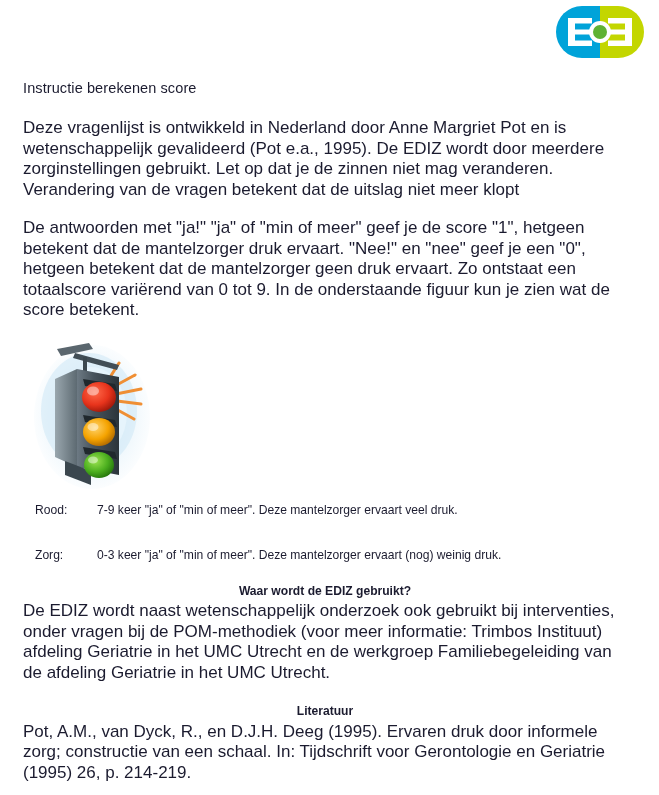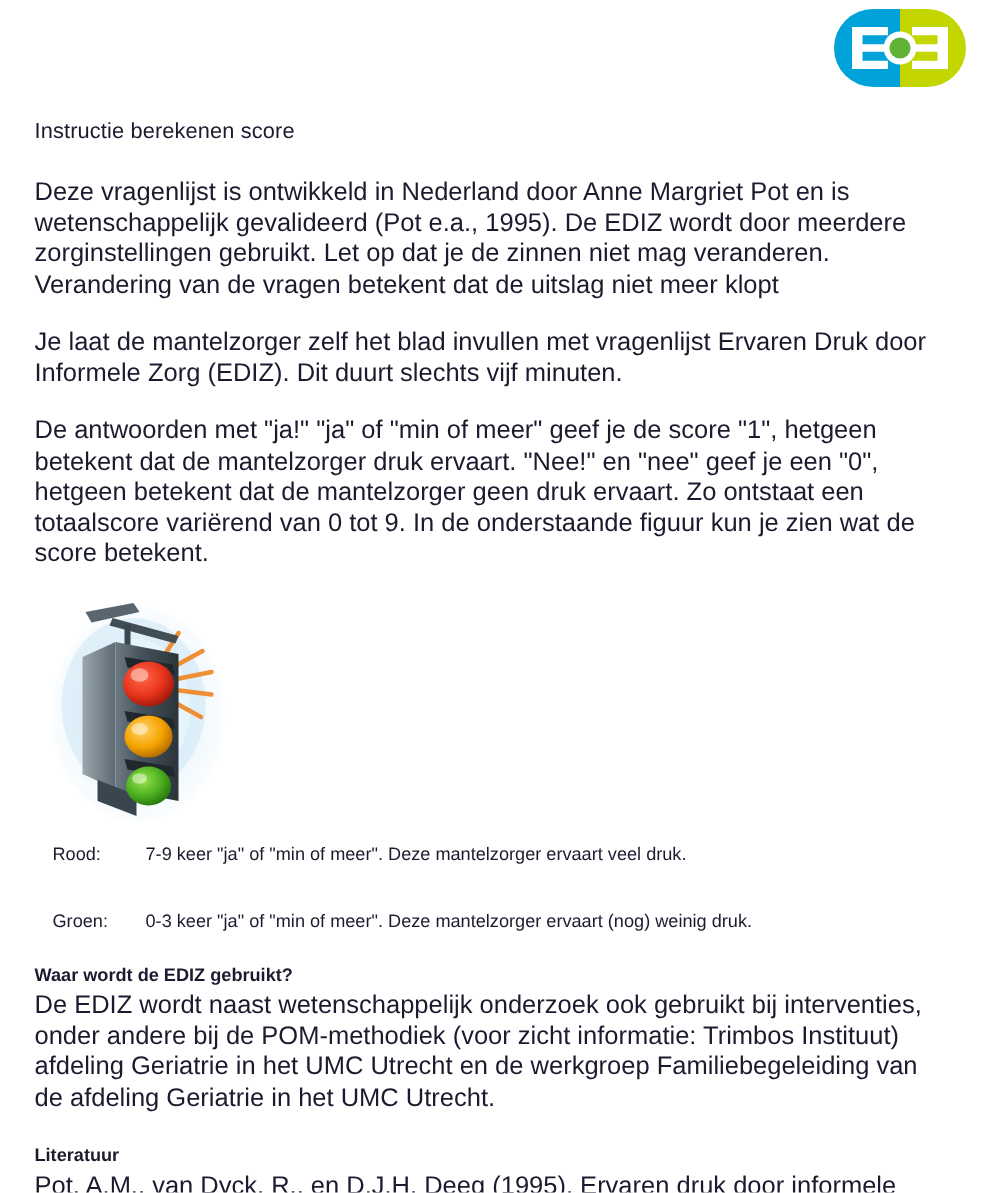--- a/index.html
+++ b/index.html
@@ -53,20 +53,21 @@
     color: #1b1b2f;
     white-space: pre-wrap;
   }
   p.tight { margin-bottom: 0; }
   .bold-head {
     font-size: 12.1px;
     font-weight: bold;
     line-height: 20.5px;
     margin: 0;
     color: #1b1b2f;
+    text-align: center;
   }
 
   
   .figure-block {
     display: flex;
     align-items: flex-start;
     margin: 10px 0 16px 0;
     flex-direction: column;
   }
   .traffic-fig {
@@ -129,21 +130,20 @@
         <circle cx="44" cy="26" r="7" fill="#5FB233"></circle>
       </g>
     </svg>
   </div>
 
   <div class="doc">
 
     <h1 class="page-title">Instructie berekenen score</h1>
 
     <p class="para">Deze vragenlijst is ontwikkeld in Nederland door Anne Margriet Pot en is wetenschappelijk gevalideerd (Pot e.a., 1995). De EDIZ wordt door meerdere zorginstellingen gebruikt. Let op dat je de zinnen niet mag veranderen. Verandering van de vragen betekent dat de uitslag niet meer klopt</p>
-    <p class="para">Je laat de mantelzorger zelf het blad invullen met vragenlijst Ervaren Druk door Informele Zorg (EDIZ). Dit duurt slechts vijf minuten.</p>
     <p class="para">De antwoorden met "ja!" "ja" of "min of meer" geef je de score "1", hetgeen betekent dat de mantelzorger druk ervaart. "Nee!" en "nee" geef je een "0", hetgeen betekent dat de mantelzorger geen druk ervaart. Zo ontstaat een totaalscore variërend van 0 tot 9. In de onderstaande figuur kun je zien wat de score betekent.</p>
 
     <div class="figure-block">
 
       <div class="traffic-fig">
         <svg width="122" height="152" viewBox="0 0 122 152">
           <defs>
             <radialGradient id="glow" cx="50%" cy="50%" r="55%">
               <stop offset="0%" stop-color="#ffffff"></stop>
               <stop offset="45%" stop-color="#e8f4fb"></stop>
@@ -216,28 +216,28 @@
           </g>
         </svg>
       </div>
 
       <div class="legend">
         <div class="legend-row">
           <div class="legend-label">Rood:</div>
           <div class="legend-text">7-9 keer "ja" of "min of meer". Deze mantelzorger ervaart veel druk.</div>
         </div>
         <div class="legend-row">
-          <div class="legend-label">Groen:</div>
+          <div class="legend-label">Zorg:</div>
           <div class="legend-text">0-3 keer "ja" of "min of meer". Deze mantelzorger ervaart (nog) weinig druk.</div>
         </div>
       </div>
     </div>
 
 
     <p class="bold-head">Waar wordt de EDIZ gebruikt?</p>
-    <p class="para">De EDIZ wordt naast wetenschappelijk onderzoek ook gebruikt bij interventies, onder andere bij de POM-methodiek (voor zicht informatie: Trimbos Instituut) afdeling Geriatrie in het UMC Utrecht en de werkgroep Familiebegeleiding van de afdeling Geriatrie in het UMC Utrecht.</p>
+    <p class="para">De EDIZ wordt naast wetenschappelijk onderzoek ook gebruikt bij interventies, onder vragen bij de POM-methodiek (voor meer informatie: Trimbos Instituut) afdeling Geriatrie in het UMC Utrecht en de werkgroep Familiebegeleiding van de afdeling Geriatrie in het UMC Utrecht.</p>
 
 
     <p class="bold-head">Literatuur</p>
     <p class="para tight">Pot, A.M., van Dyck, R., en D.J.H. Deeg (1995). Ervaren druk door informele zorg; constructie van een schaal. In: Tijdschrift voor Gerontologie en Geriatrie (1995) 26, p. 214-219.</p>
 
   </div>
 </div>
 
 </body></html>

